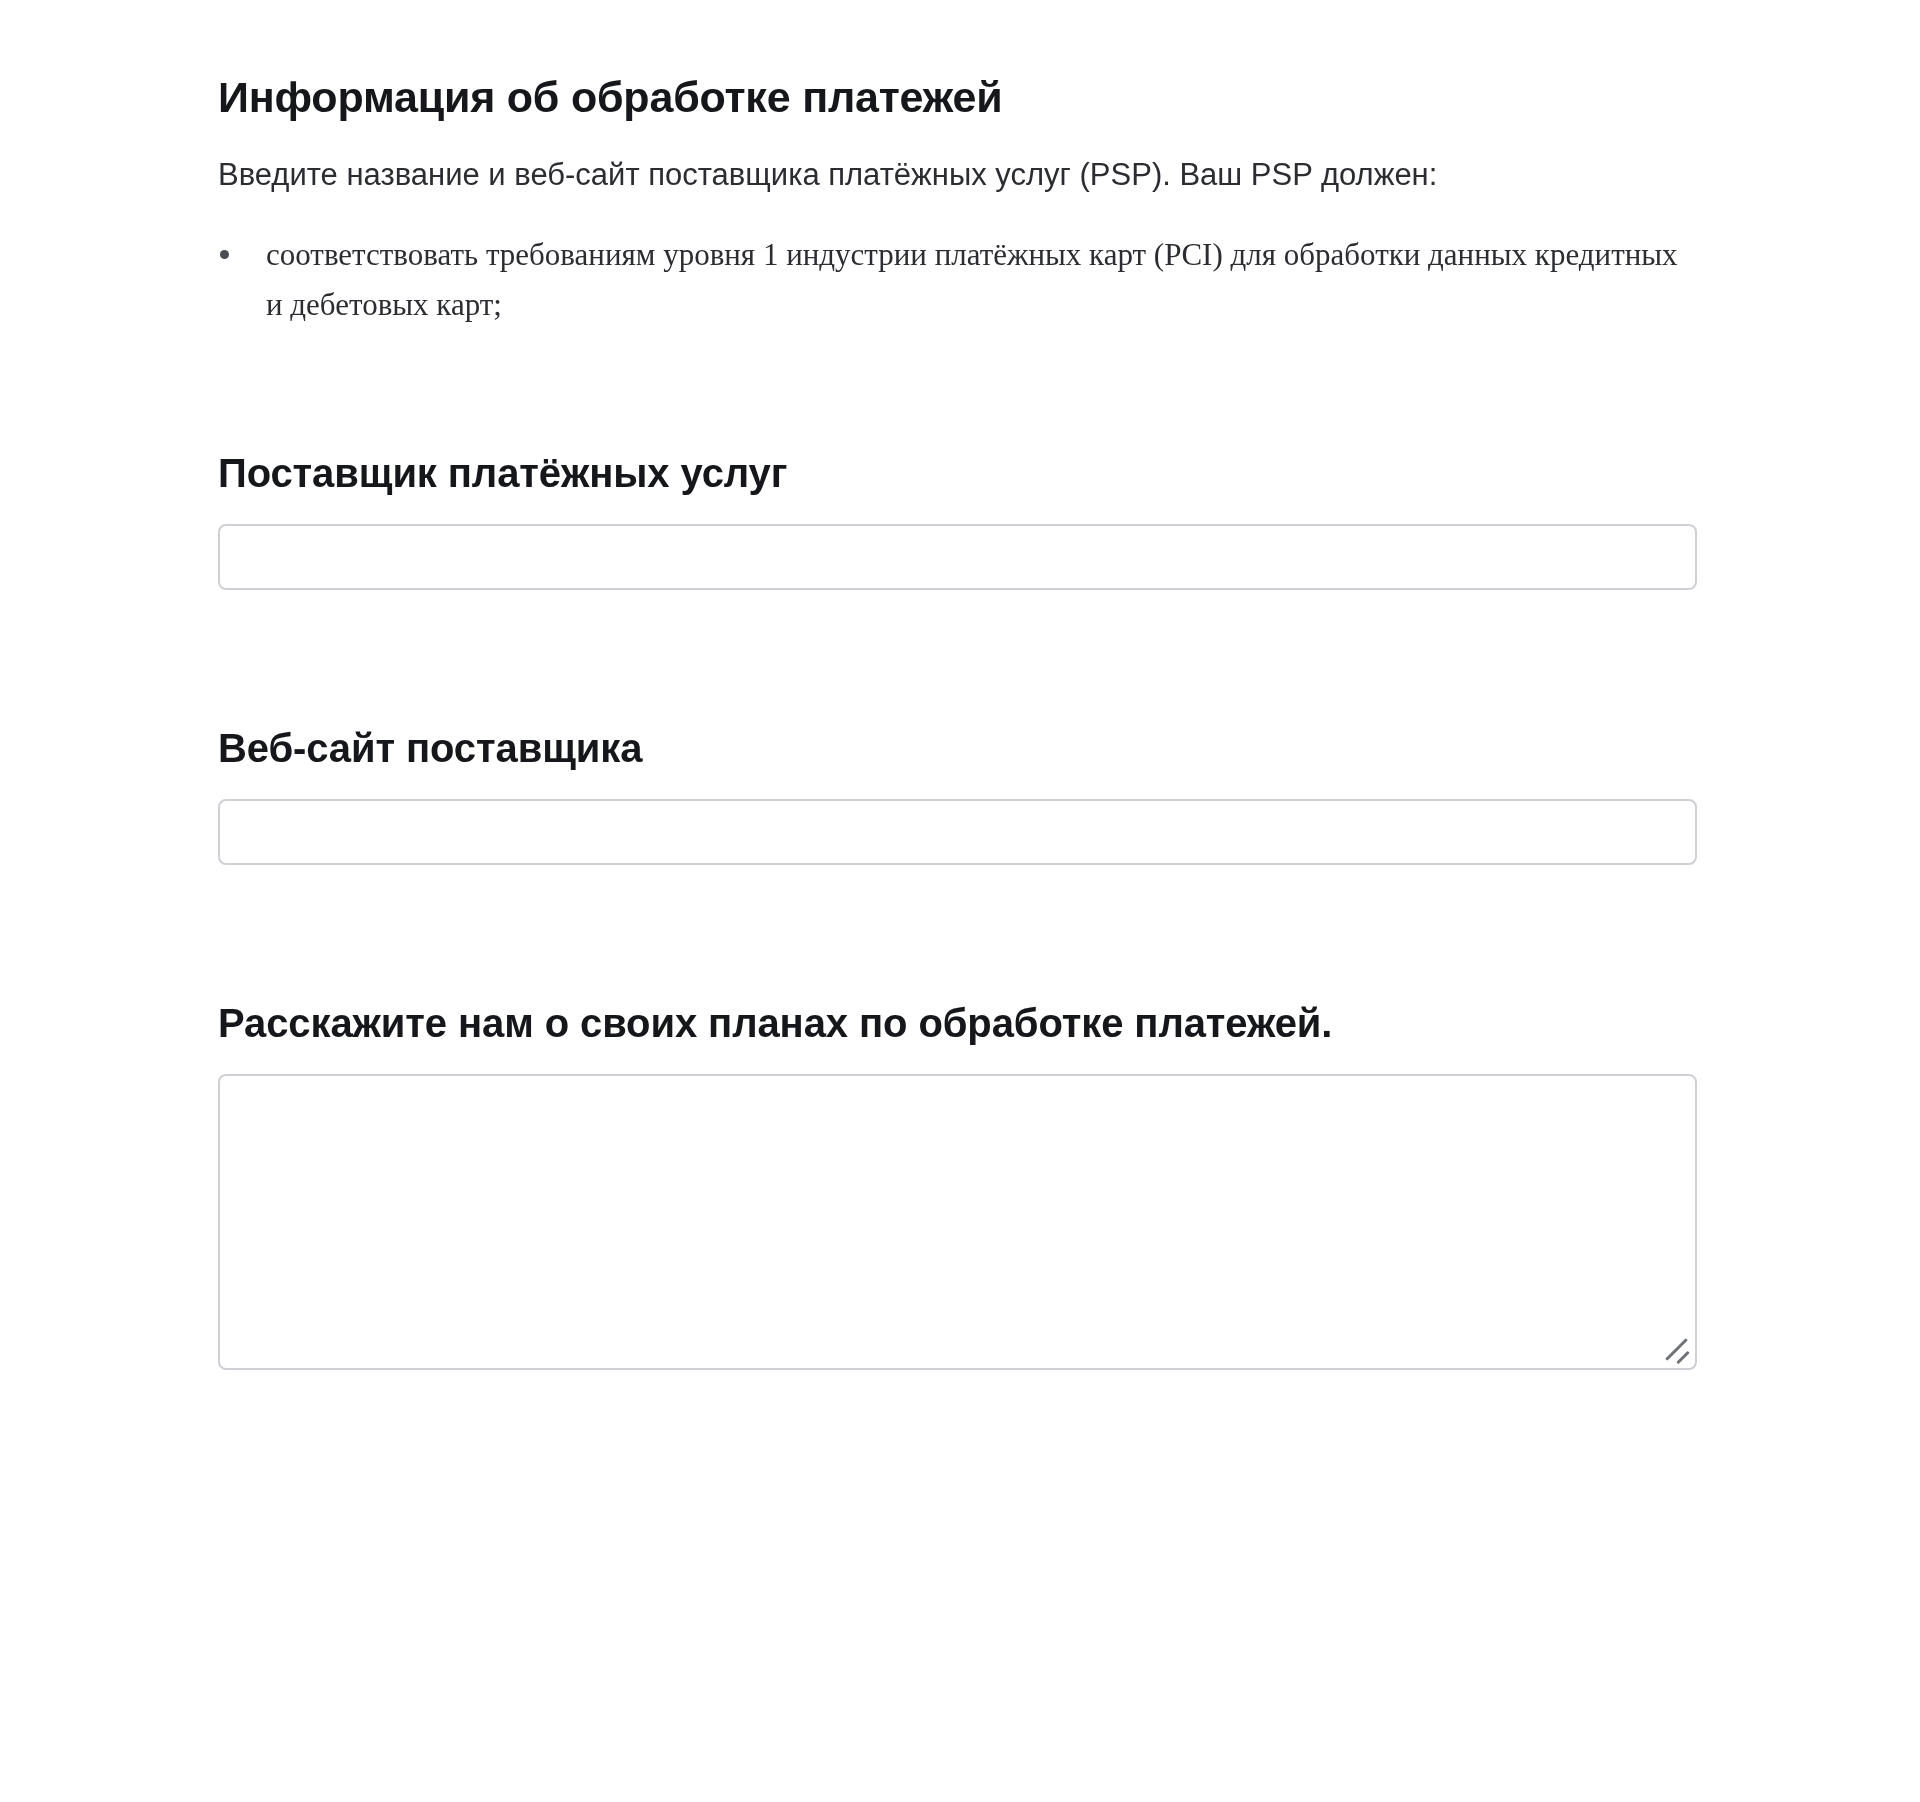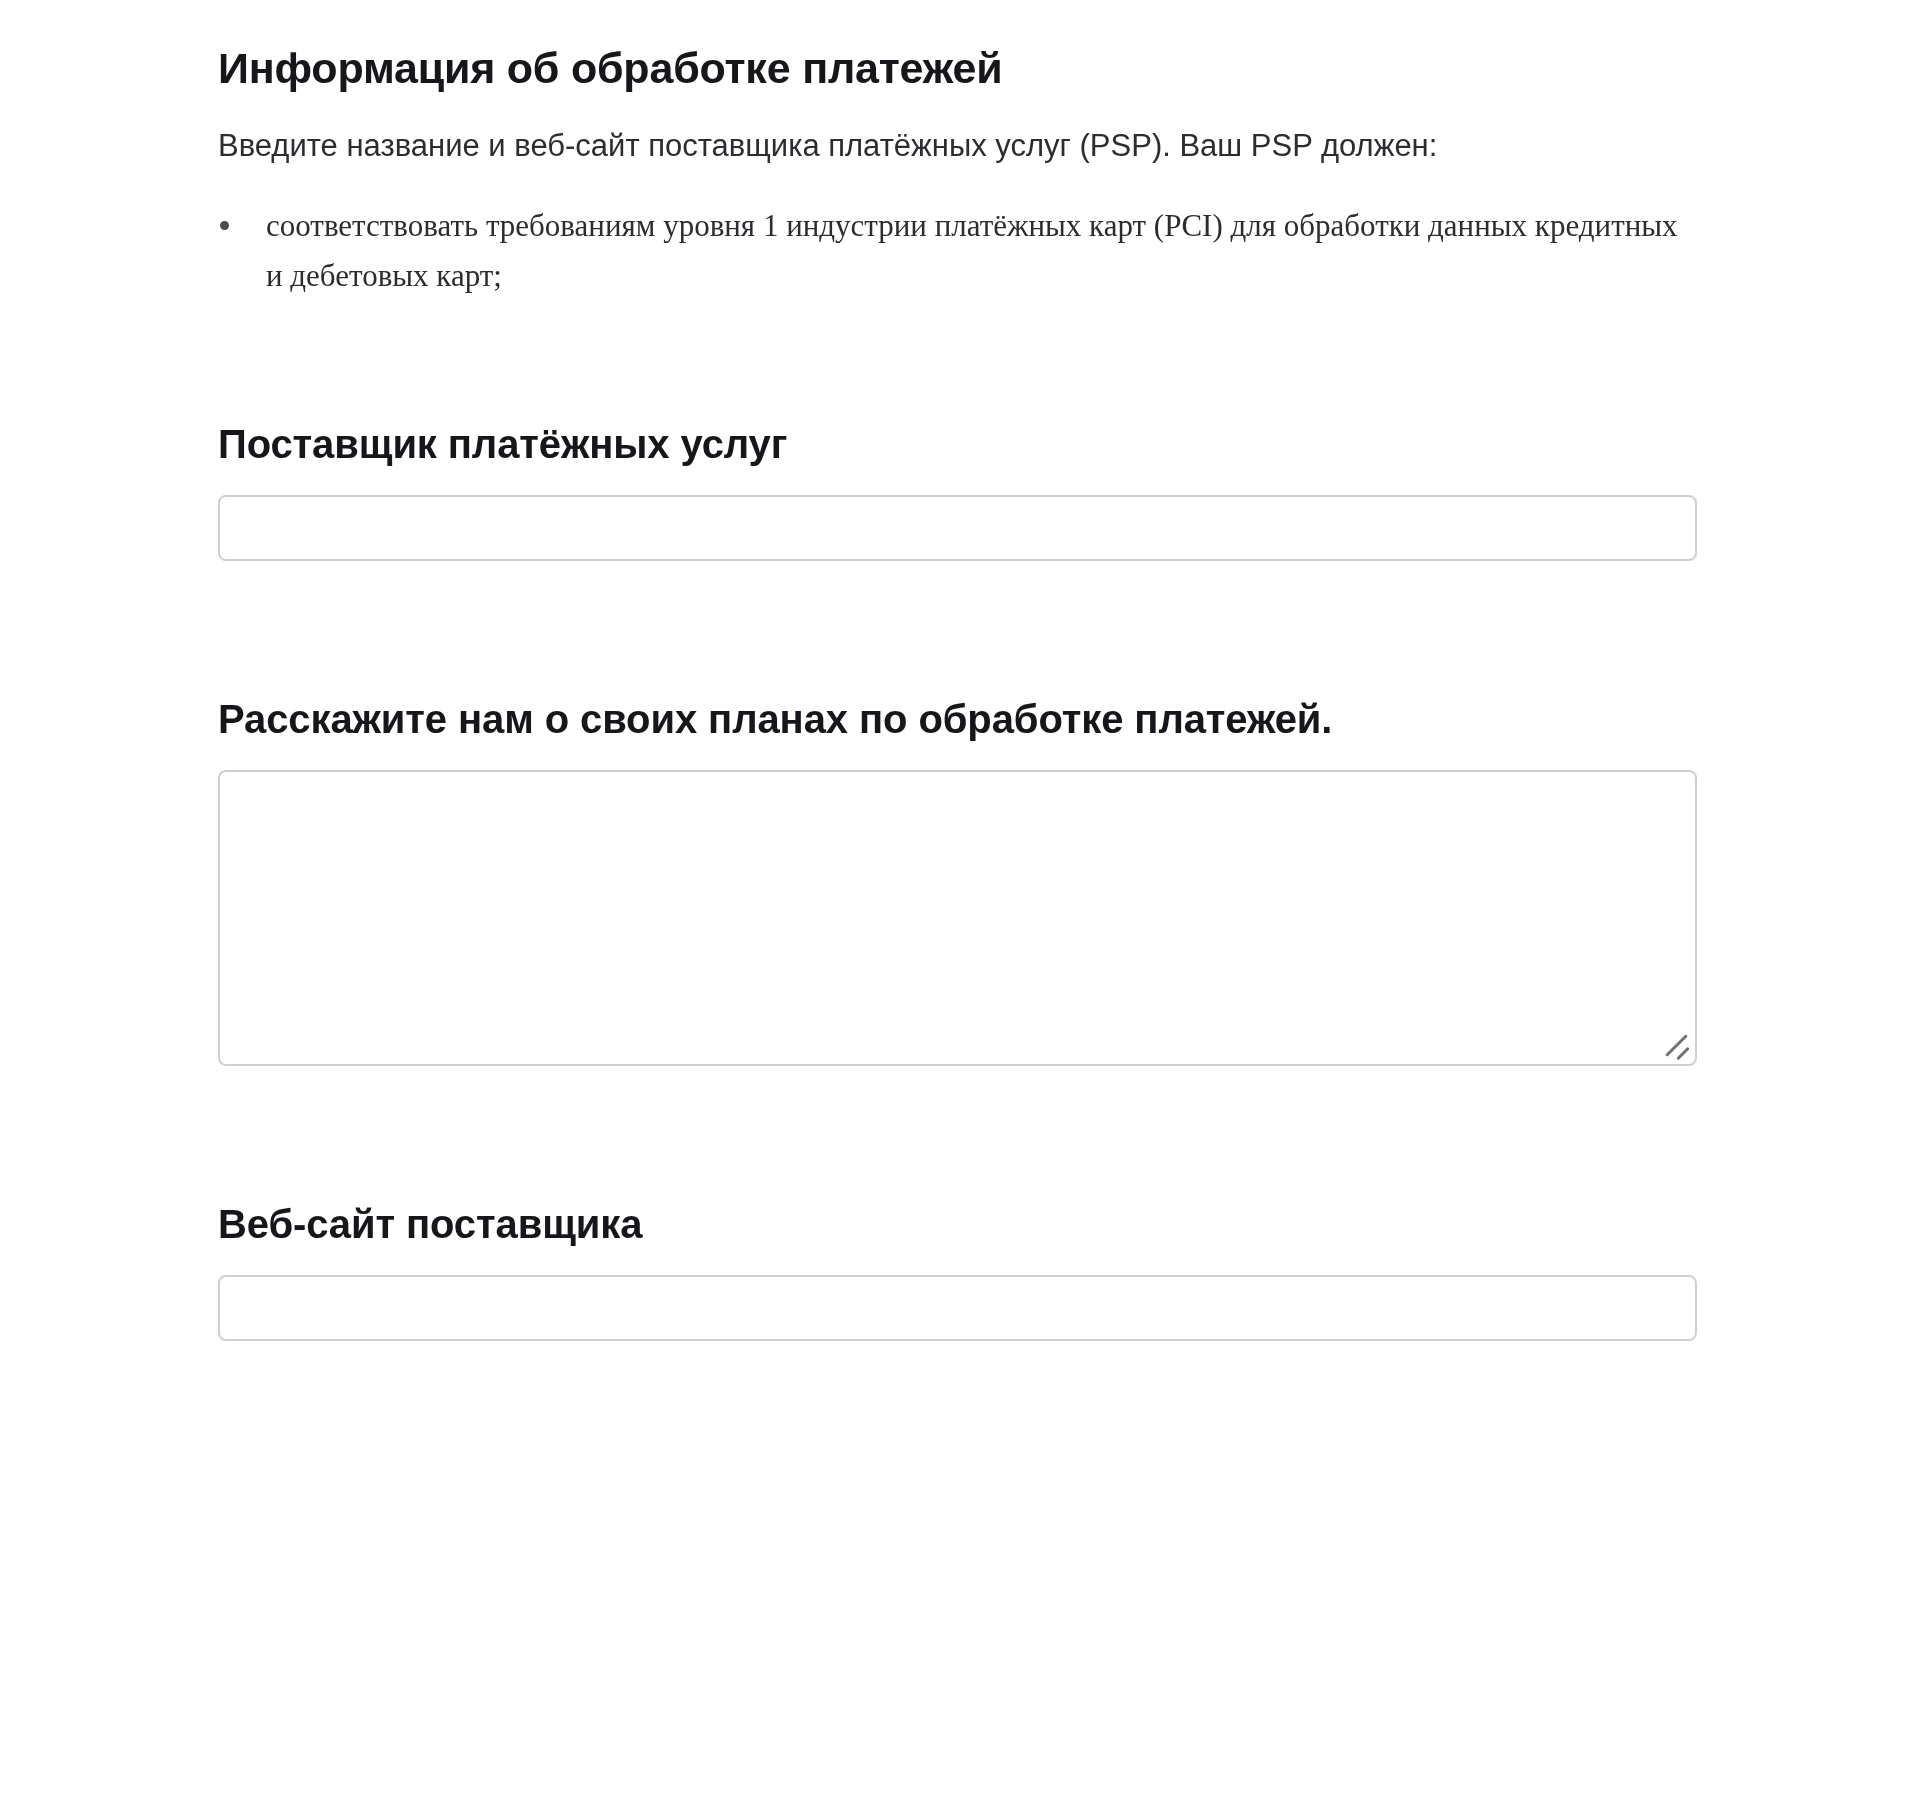--- a/index.html
+++ b/index.html
@@ -33,21 +33,21 @@
   }
 
   
   .section-title {
     font-size: 43px;
     line-height: 1.18;
     font-weight: 700;
     letter-spacing: -0.2px;
     color: #15171a;
     margin: 0;
-    padding-top: 43px;
+    padding-top: 72px;
   }
 
   
   .intro {
     font-size: 31px;
     line-height: 1.62;
     font-weight: 400;
     color: #2b2d31;
     margin: 27px 0 0 0;
     max-width: 1490px;
@@ -179,30 +179,30 @@
         <span class="dot"></span>
         <span>соответствовать требованиям уровня 1 индустрии платёжных карт (PCI) для обработки данных кредитных и дебетовых карт;</span>
       </li>
     </ul>
 
     <div class="field field-psp">
       <label class="field-label" for="psp-input">Поставщик платёжных услуг</label>
       <input id="psp-input" class="text-input" type="text" placeholder="" style="">
     </div>
 
+    <div class="field field-website">
+      <label class="field-label" for="website-input">Веб-сайт поставщика</label>
+      <input id="website-input" class="text-input" type="text" placeholder="" style="">
+    </div>
+
     <div class="field field-plans">
       <label class="field-label" for="plans-textarea">Расскажите нам о своих планах по обработке платежей.</label>
       <div class="textarea-wrap">
         <textarea id="plans-textarea" class="text-area" placeholder="" style=""></textarea>
         <span class="resize-grip">
           <span class="l1"></span>
           <span class="l2"></span>
         </span>
       </div>
     </div>
 
-    <div class="field field-website">
-      <label class="field-label" for="website-input">Веб-сайт поставщика</label>
-      <input id="website-input" class="text-input" type="text" placeholder="" style="">
-    </div>
-
   </div>
 </div>
 
 </body></html>

